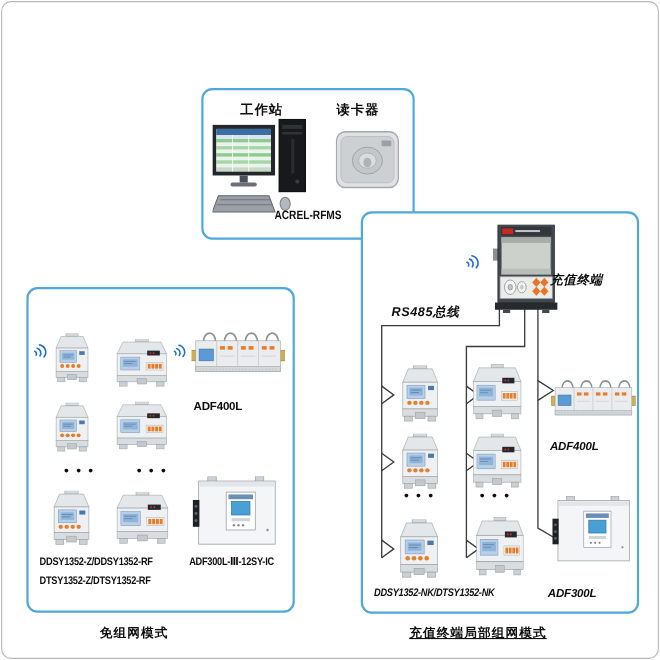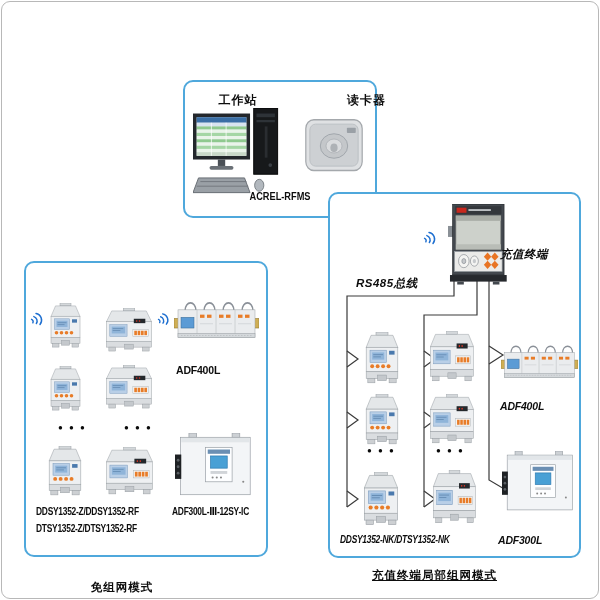--- a/index.html
+++ b/index.html
@@ -175,21 +175,21 @@
     <path d="M8,9 A7.5,7.5 0 0 1 8,21" stroke="#1e6fd0" stroke-width="2.4" fill="none" stroke-linecap="round"></path>
     <path d="M13,5.5 A11,11 0 0 1 13,24.5" stroke="#1e6fd0" stroke-width="2.4" fill="none" stroke-linecap="round"></path>
   </symbol>
 </defs>
 </svg>
 
 <div class="outer-frame"></div>
 
 <div class="panel" style="left:183px;top:38px;width:190px;height:134px;margin-top:42px;">
   <div class="lbl zh" style="left:13px;top:10px;width:80px;text-align:center;">工作站</div>
-  <div class="lbl zh" style="left:121px;top:10px;width:80px;text-align:right;">读卡器</div>
+  <div class="lbl zh" style="left:121px;top:10px;width:80px;text-align:left;">读卡器</div>
   <svg class="dev" style="left:8px;top:26px;" width="92" height="92">
       <use href="#sym-computer"></use>
     </svg>
   <svg class="dev" style="left:120px;top:36px;" width="58" height="56">
       <use href="#sym-reader"></use>
     </svg>
   <div class="lbl sysname" style="left:5px;top:108px;width:180px;">ACREL-RFMS</div>
 </div>
 
 <div class="panel" style="left:24px;top:261px;width:240px;height:292px;">
@@ -290,14 +290,14 @@
   <div class="lbl model-c" style="left:170px;top:206px;width:80px;">ADF400L</div>
 
   <svg class="dev" style="left:172px;top:257px;" width="73" height="63">
       <use href="#sym-adf300l"></use>
     </svg>
 
   <div class="lbl model" style="left:10px;top:340px;">DDSY1352-NK/DTSY1352-NK</div>
   <div class="lbl model-c" style="left:168px;top:340px;width:84px;">ADF300L</div>
 </div>
 
-<div class="lbl caption" style="left:42px;top:580px;width:160px;font-family:Liberation Mono, monospace;">免组网模式</div>
+<div class="lbl caption" style="left:42px;top:568px;width:160px;font-family:Liberation Mono, monospace;">免组网模式</div>
 <div class="lbl caption" style="left:354px;top:568px;width:161px;text-decoration:underline;">充值终端局部组网模式</div>
 
 </body></html>

